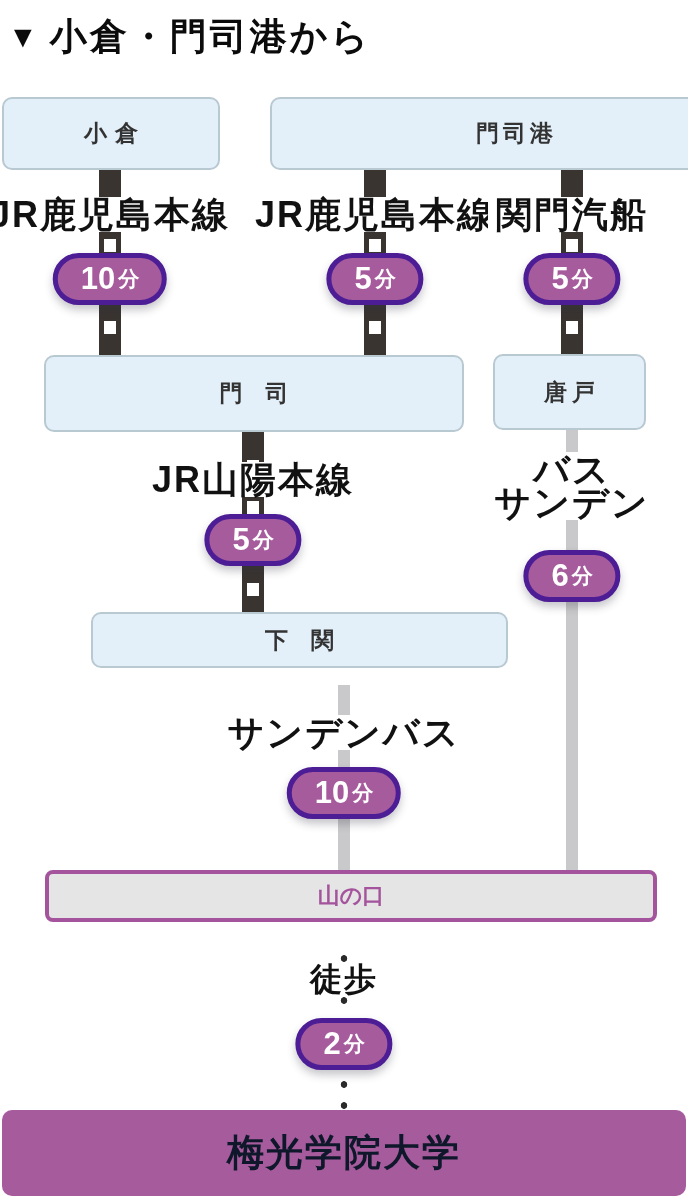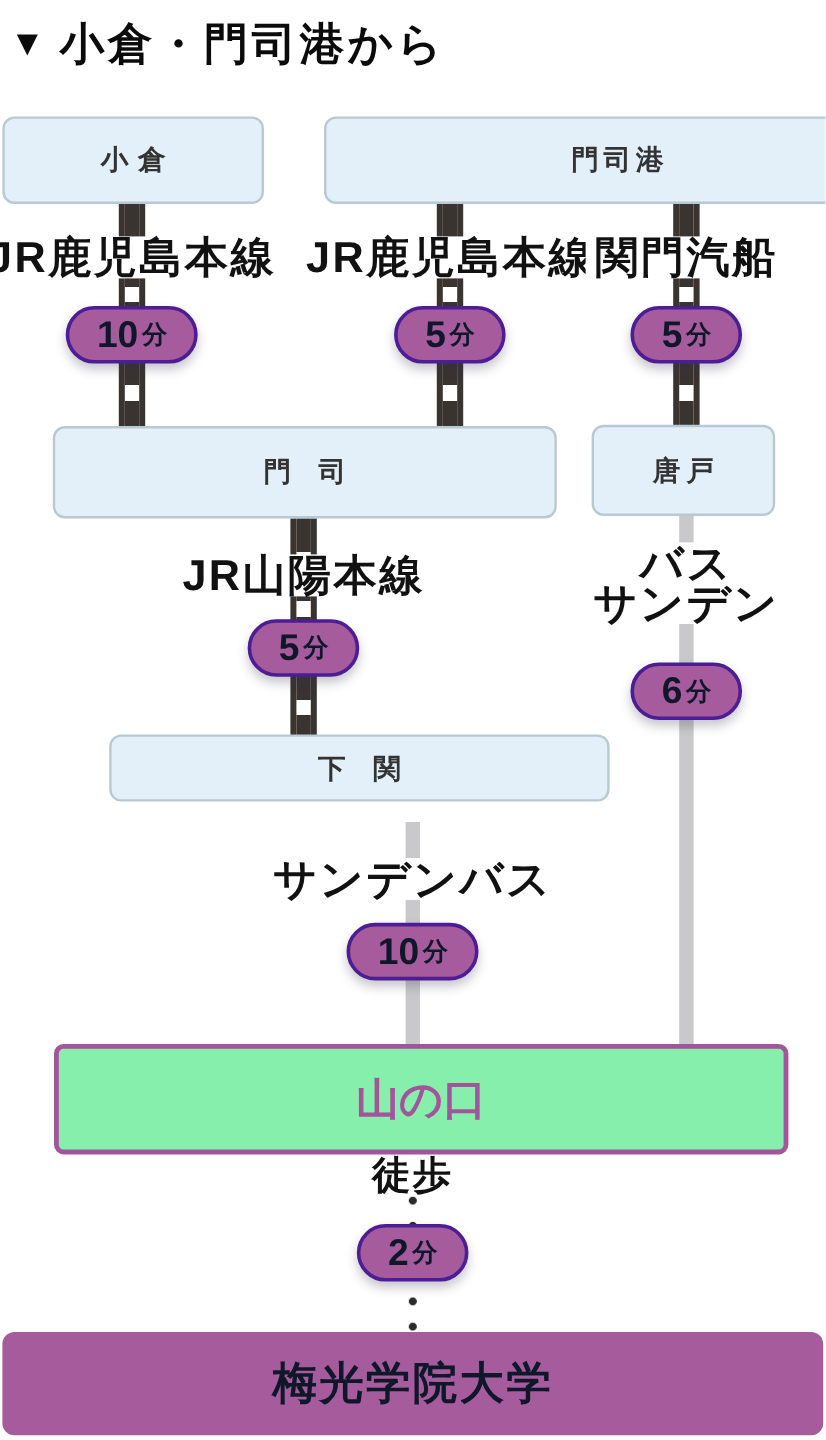--- a/index.html
+++ b/index.html
@@ -18,22 +18,22 @@
     position:absolute;box-sizing:border-box;display:flex;align-items:center;justify-content:center;
     background:#e3f0f9;border:2px solid #b9c9d2;border-radius:10px;
     font-weight:bold;font-size:23px;color:#333333;z-index:4;
   }
   .st-kokura{left:2px;top:97px;width:218px;height:73px;letter-spacing:8px;text-indent:8px;}
   .st-mojiko{left:270px;top:97px;width:489px;height:73px;letter-spacing:4px;text-indent:4px;}
   .st-moji{left:44px;top:355px;width:420px;height:77px;}
   .st-karato{left:493px;top:354px;width:153px;height:76px;letter-spacing:5px;text-indent:5px;}
   .st-shimonoseki{left:51px;top:612px;width:417px;height:56px;margin-left:40px;}
   .st-yamanokuchi{
-    left:45px;top:870px;width:612px;height:92px;
-    background:#86efac;border:4px solid #a4549c;border-radius:8px;color:#a4549c;font-size:36px;
+    left:45px;top:870px;width:612px;height:52px;
+    background:#e5e5e5;border:4px solid #a4549c;border-radius:8px;color:#a4549c;font-size:22px;
   }
   .st-university{
     left:2px;top:1110px;width:684px;height:86px;
     background:#a65b9d;border:none;border-radius:10px;color:#0f172a;font-size:37px;letter-spacing:2px;
   }
   
   .rail{
     position:absolute;width:22px;box-sizing:border-box;transform:translateX(-50%);
     border-left:5px solid #393430;border-right:5px solid #393430;
     background:repeating-linear-gradient(180deg,#393430 0 28px,#ffffff 28px 41px);z-index:1;
@@ -49,21 +49,21 @@
   }
   
   .linelabel{
     position:absolute;transform:translateX(-50%);z-index:2;
     font-weight:bold;font-size:36px;color:#111111;letter-spacing:2px;
     background:#ffffff;padding:1px 8px;white-space:nowrap;text-align:center;line-height:33px;
   }
   
   .badge{
     position:absolute;transform:translate(-50%,-50%);z-index:3;
-    background:#a65b9d;color:#0f172a;border:3px solid #4c1d95;border-radius:999px;
+    background:#a65b9d;color:#ffffff;border:5px solid #4c1d95;border-radius:999px;
     box-shadow:0 5px 9px rgba(50,50,70,0.28);
     display:flex;align-items:center;justify-content:center;
     font-weight:bold;font-size:31px;padding:3px 23px;white-space:nowrap;
   }
   .badge .unit{font-size:21px;margin-left:3px;}
 </style>
 </head>
 <body>
 
 <div class="canvas">

